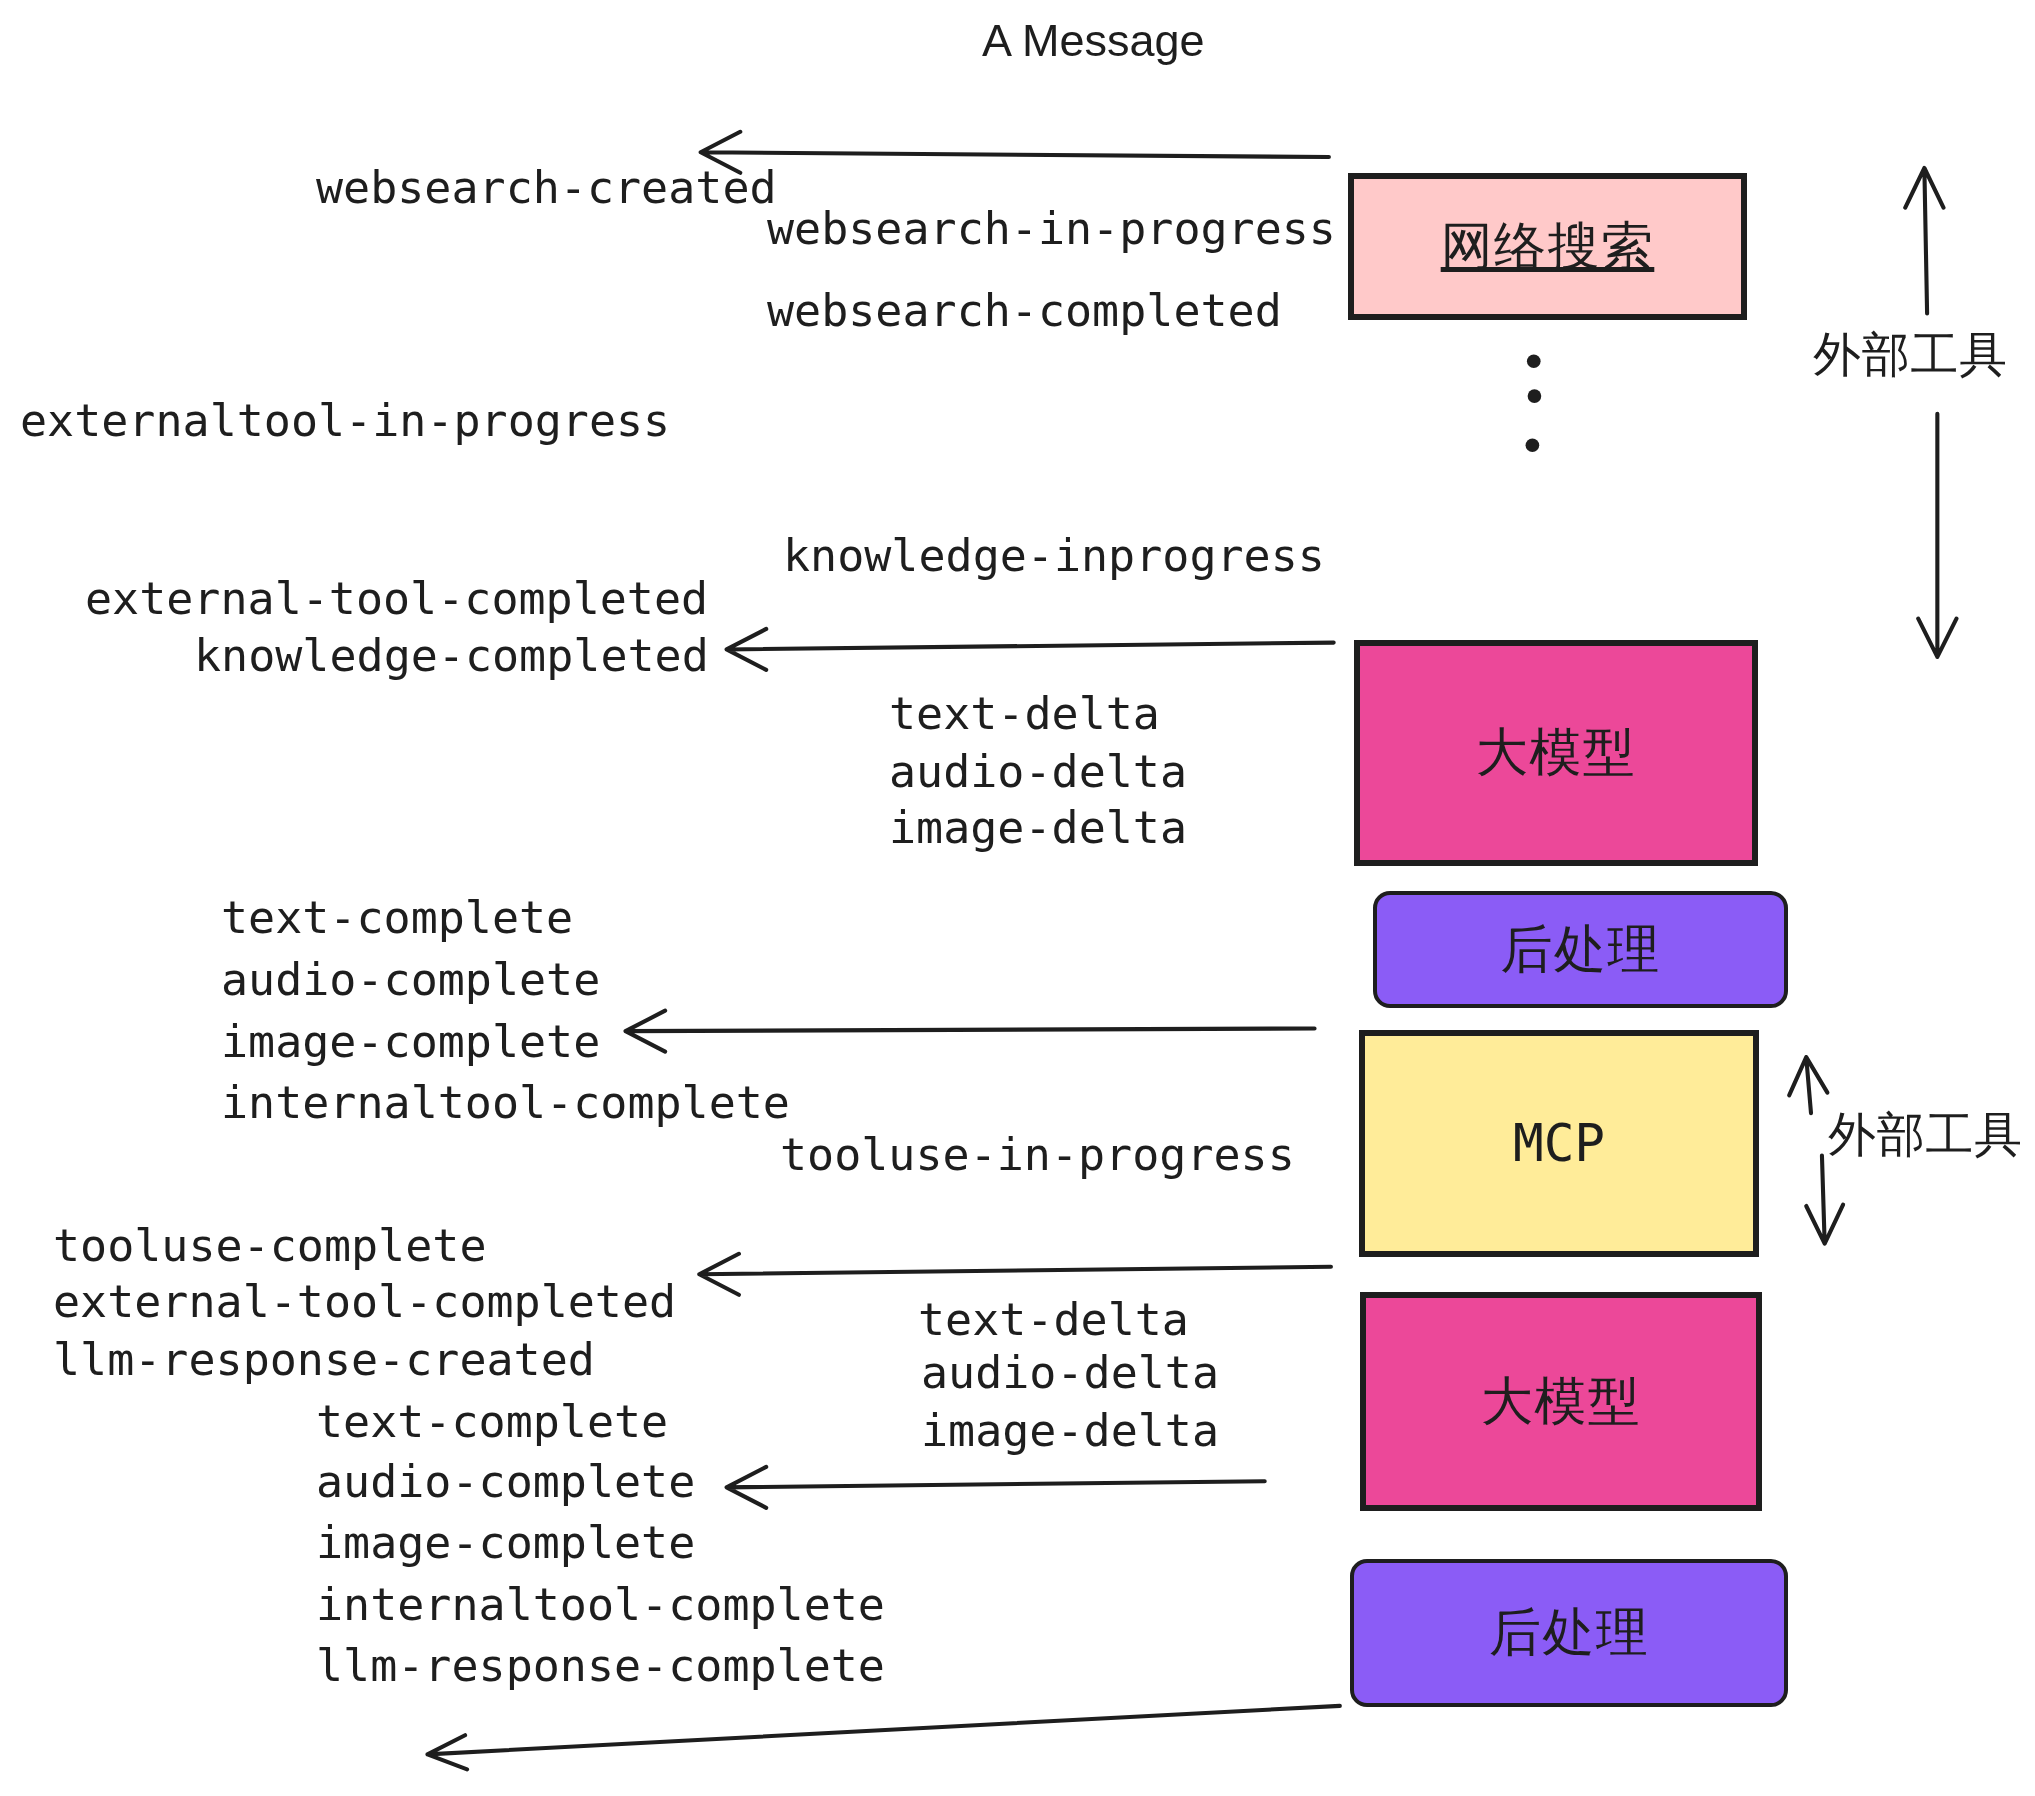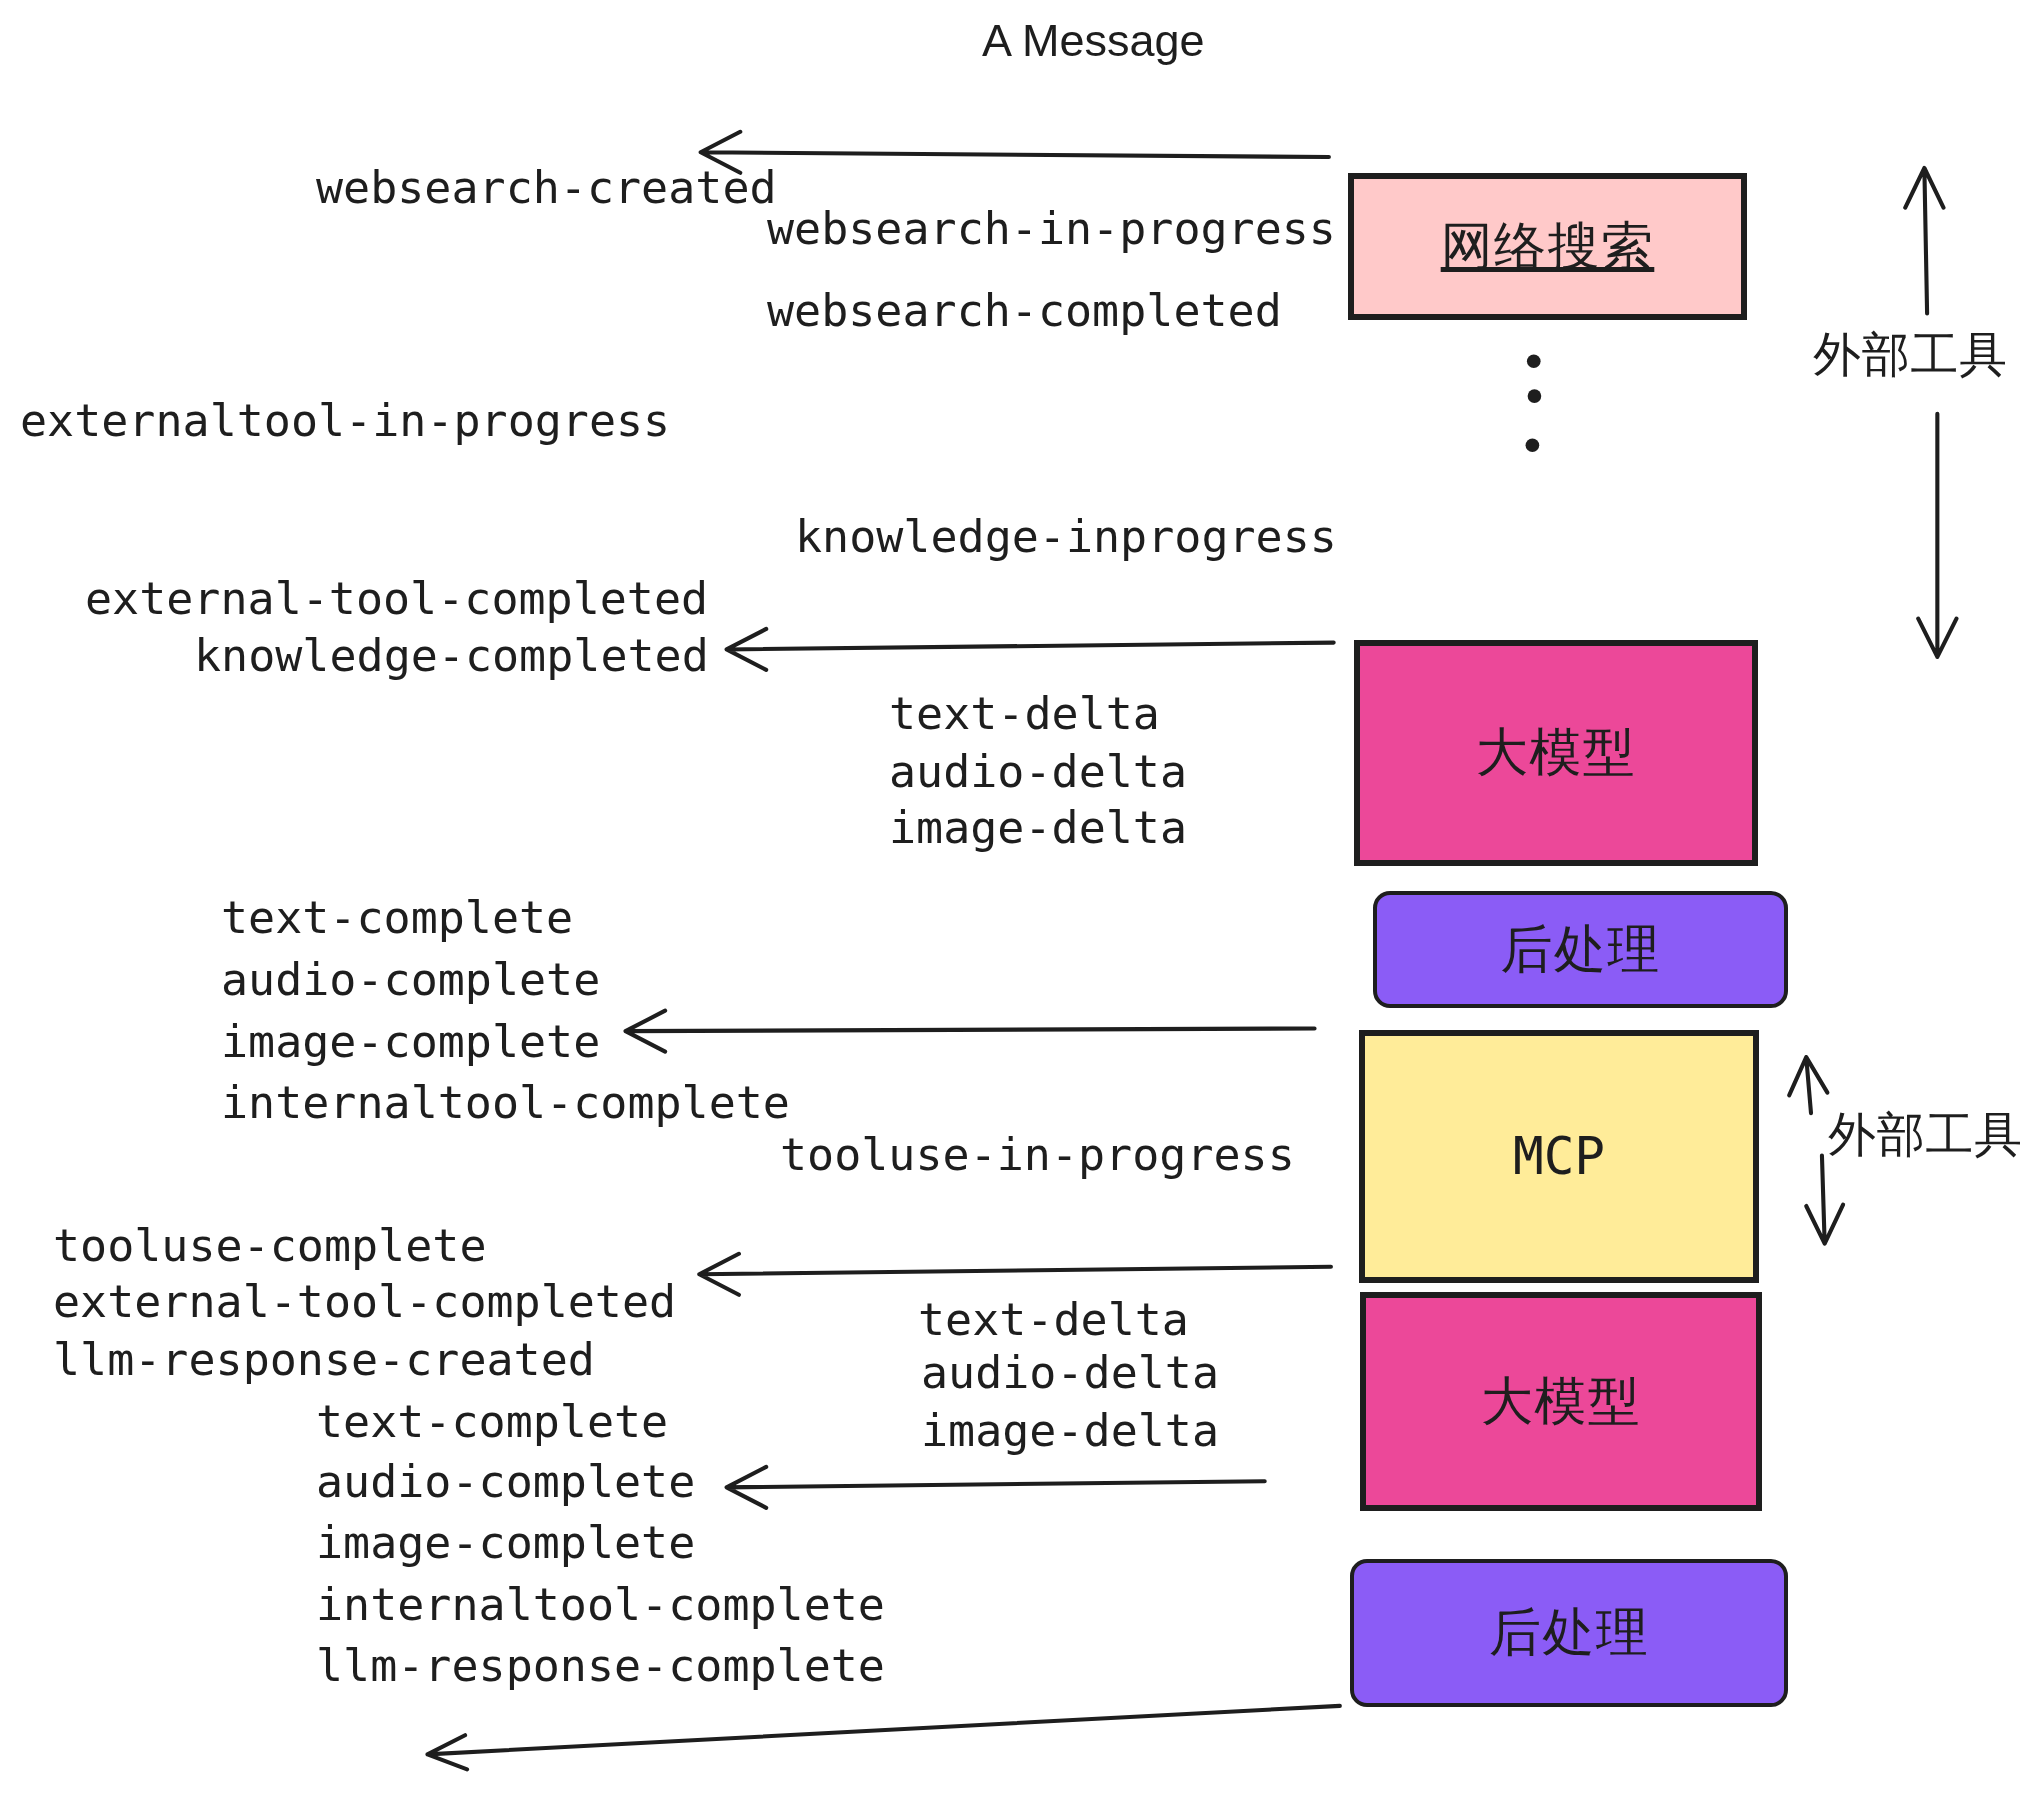--- a/index.html
+++ b/index.html
@@ -85,21 +85,21 @@
       <circle cx="2244" cy="652" r="10"></circle>
     </g>
   </svg>
 
   <div class="title" style="left:966px;top:18px;">A Message</div>
 
   <div class="evt" style="left:316px;top:165px;">websearch-created</div>
   <div class="evt" style="left:767px;top:206px;">websearch-in-progress</div>
   <div class="evt" style="left:767px;top:288px;">websearch-completed</div>
   <div class="evt" style="left:20px;top:398px;">externaltool-in-progress</div>
-  <div class="evt" style="left:783px;top:514px;margin-left:12px;">knowledge-inprogress</div>
+  <div class="evt" style="left:783px;top:533px;">knowledge-inprogress</div>
   <div class="evt" style="left:85px;top:576px;">external-tool-completed</div>
   <div class="evt" style="left:194px;top:633px;">knowledge-completed</div>
   <div class="evt" style="left:889px;top:691px;">text-delta</div>
   <div class="evt" style="left:889px;top:749px;">audio-delta</div>
   <div class="evt" style="left:889px;top:805px;">image-delta</div>
   <div class="evt" style="left:221px;top:895px;">text-complete</div>
   <div class="evt" style="left:221px;top:957px;">audio-complete</div>
   <div class="evt" style="left:221px;top:1019px;">image-complete</div>
   <div class="evt" style="left:221px;top:1080px;">internaltool-complete</div>
   <div class="evt" style="left:53px;top:1223px;">tooluse-complete</div>
@@ -118,21 +118,21 @@
 
   <div class="box pink" style="left:1348px;top:173px;width:399px;height:147px;">
     <span class="cjk">网络搜索</span>
   </div>
   <div class="box green" style="left:1354px;top:640px;width:404px;height:226px;">
     <span class="cjk">大模型</span>
   </div>
   <div class="box white" style="left:1373px;top:891px;width:415px;height:117px;">
     <span class="cjk">后处理</span>
   </div>
-  <div class="box yellow" style="left:1359px;top:1030px;width:400px;height:253px;">
+  <div class="box yellow" style="left:1359px;top:1030px;width:400px;height:227px;">
     <span class="mono-label">MCP</span>
   </div>
   <div class="box green" style="left:1360px;top:1292px;width:402px;height:219px;">
     <span class="cjk">大模型</span>
   </div>
   <div class="box white" style="left:1350px;top:1559px;width:438px;height:148px;">
     <span class="cjk">后处理</span>
   </div>
 
   <div class="side" style="left:1813px;top:331px;">外部工具</div>

